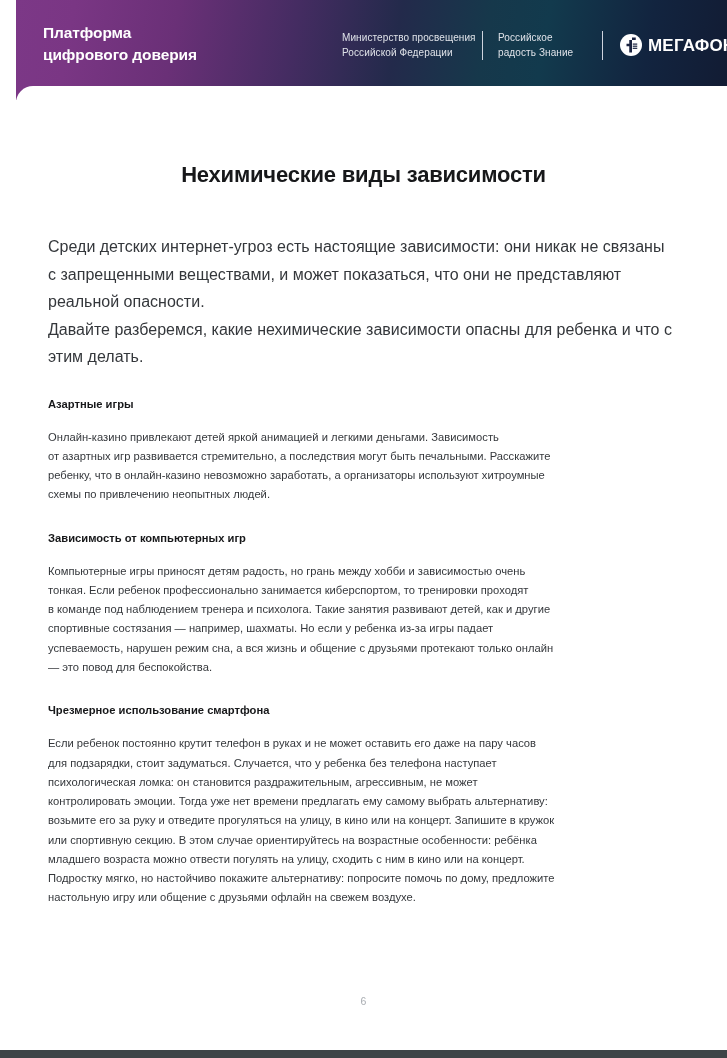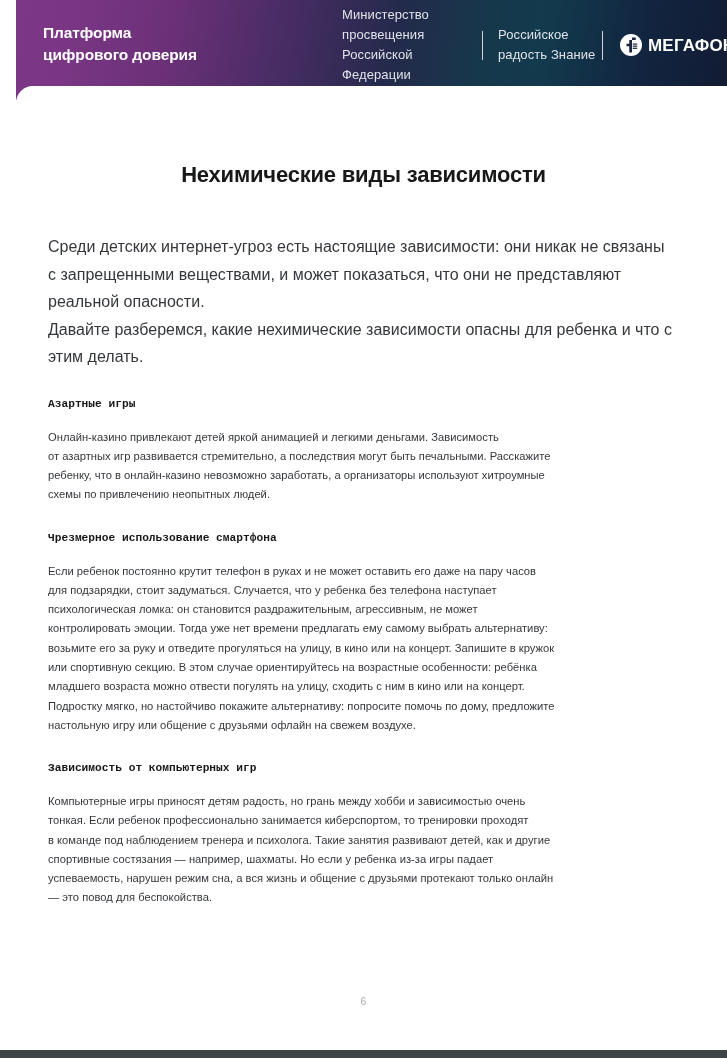--- a/index.html
+++ b/index.html
@@ -58,21 +58,21 @@
   .partners {
     position: absolute;
     left: 326px;
     top: 28px;
     display: flex;
     align-items: center;
     height: 34px;
   }
   .partner-block {
     color: #dfe2e8;
-    font-size: 13px;
+    font-size: 10px;
     line-height: 1.55;
     white-space: pre-line;
     letter-spacing: 0.1px;
   }
   .partner-block.ministry { width: 140px; }
   .partner-block.znanie  { width: 100px; padding-left: 15px; }
   .vsep {
     width: 1px;
     height: 29px;
     background: #cfd4de;
@@ -144,21 +144,20 @@
   }
 
   .section { padding-top: 27px; }
 
   .section-heading {
     margin: 0 0 0 0;
     color: #17181a;
     font-size: 11.2px;
     font-weight: bold;
     letter-spacing: 0.01px;
-    font-family: Liberation Mono, monospace;
   }
 
   .section-body {
     margin: 0;
     padding-top: 18px;
     color: #34373b;
     font-size: 11.2px;
     line-height: 1.72;
     letter-spacing: 0.01px;
     white-space: pre-line;
@@ -235,40 +234,40 @@
 
     <div class="section">
       <h2 class="section-heading">Азартные игры</h2>
       <p class="section-body">Онлайн-казино привлекают детей яркой анимацией и легкими деньгами. Зависимость
 от азартных игр развивается стремительно, а последствия могут быть печальными. Расскажите
 ребенку, что в онлайн-казино невозможно заработать, а организаторы используют хитроумные
 схемы по привлечению неопытных людей.</p>
     </div>
 
     <div class="section">
+      <h2 class="section-heading">Зависимость от компьютерных игр</h2>
+      <p class="section-body">Компьютерные игры приносят детям радость, но грань между хобби и зависимостью очень
+тонкая. Если ребенок профессионально занимается киберспортом, то тренировки проходят
+в команде под наблюдением тренера и психолога. Такие занятия развивают детей, как и другие
+спортивные состязания — например, шахматы. Но если у ребенка из-за игры падает
+успеваемость, нарушен режим сна, а вся жизнь и общение с друзьями протекают только онлайн
+— это повод для беспокойства.</p>
+    </div>
+
+    <div class="section">
       <h2 class="section-heading">Чрезмерное использование смартфона</h2>
       <p class="section-body">Если ребенок постоянно крутит телефон в руках и не может оставить его даже на пару часов
 для подзарядки, стоит задуматься. Случается, что у ребенка без телефона наступает
 психологическая ломка: он становится раздражительным, агрессивным, не может
 контролировать эмоции. Тогда уже нет времени предлагать ему самому выбрать альтернативу:
 возьмите его за руку и отведите прогуляться на улицу, в кино или на концерт. Запишите в кружок
 или спортивную секцию. В этом случае ориентируйтесь на возрастные особенности: ребёнка
 младшего возраста можно отвести погулять на улицу, сходить с ним в кино или на концерт.
 Подростку мягко, но настойчиво покажите альтернативу: попросите помочь по дому, предложите
 настольную игру или общение с друзьями офлайн на свежем воздухе.</p>
     </div>
 
-    <div class="section">
-      <h2 class="section-heading">Зависимость от компьютерных игр</h2>
-      <p class="section-body">Компьютерные игры приносят детям радость, но грань между хобби и зависимостью очень
-тонкая. Если ребенок профессионально занимается киберспортом, то тренировки проходят
-в команде под наблюдением тренера и психолога. Такие занятия развивают детей, как и другие
-спортивные состязания — например, шахматы. Но если у ребенка из-за игры падает
-успеваемость, нарушен режим сна, а вся жизнь и общение с друзьями протекают только онлайн
-— это повод для беспокойства.</p>
-    </div>
-
   </div>
 </div>
 
 <div class="page-number">6</div>
 
 <div class="bottom-bar"></div>
 
 </body></html>

